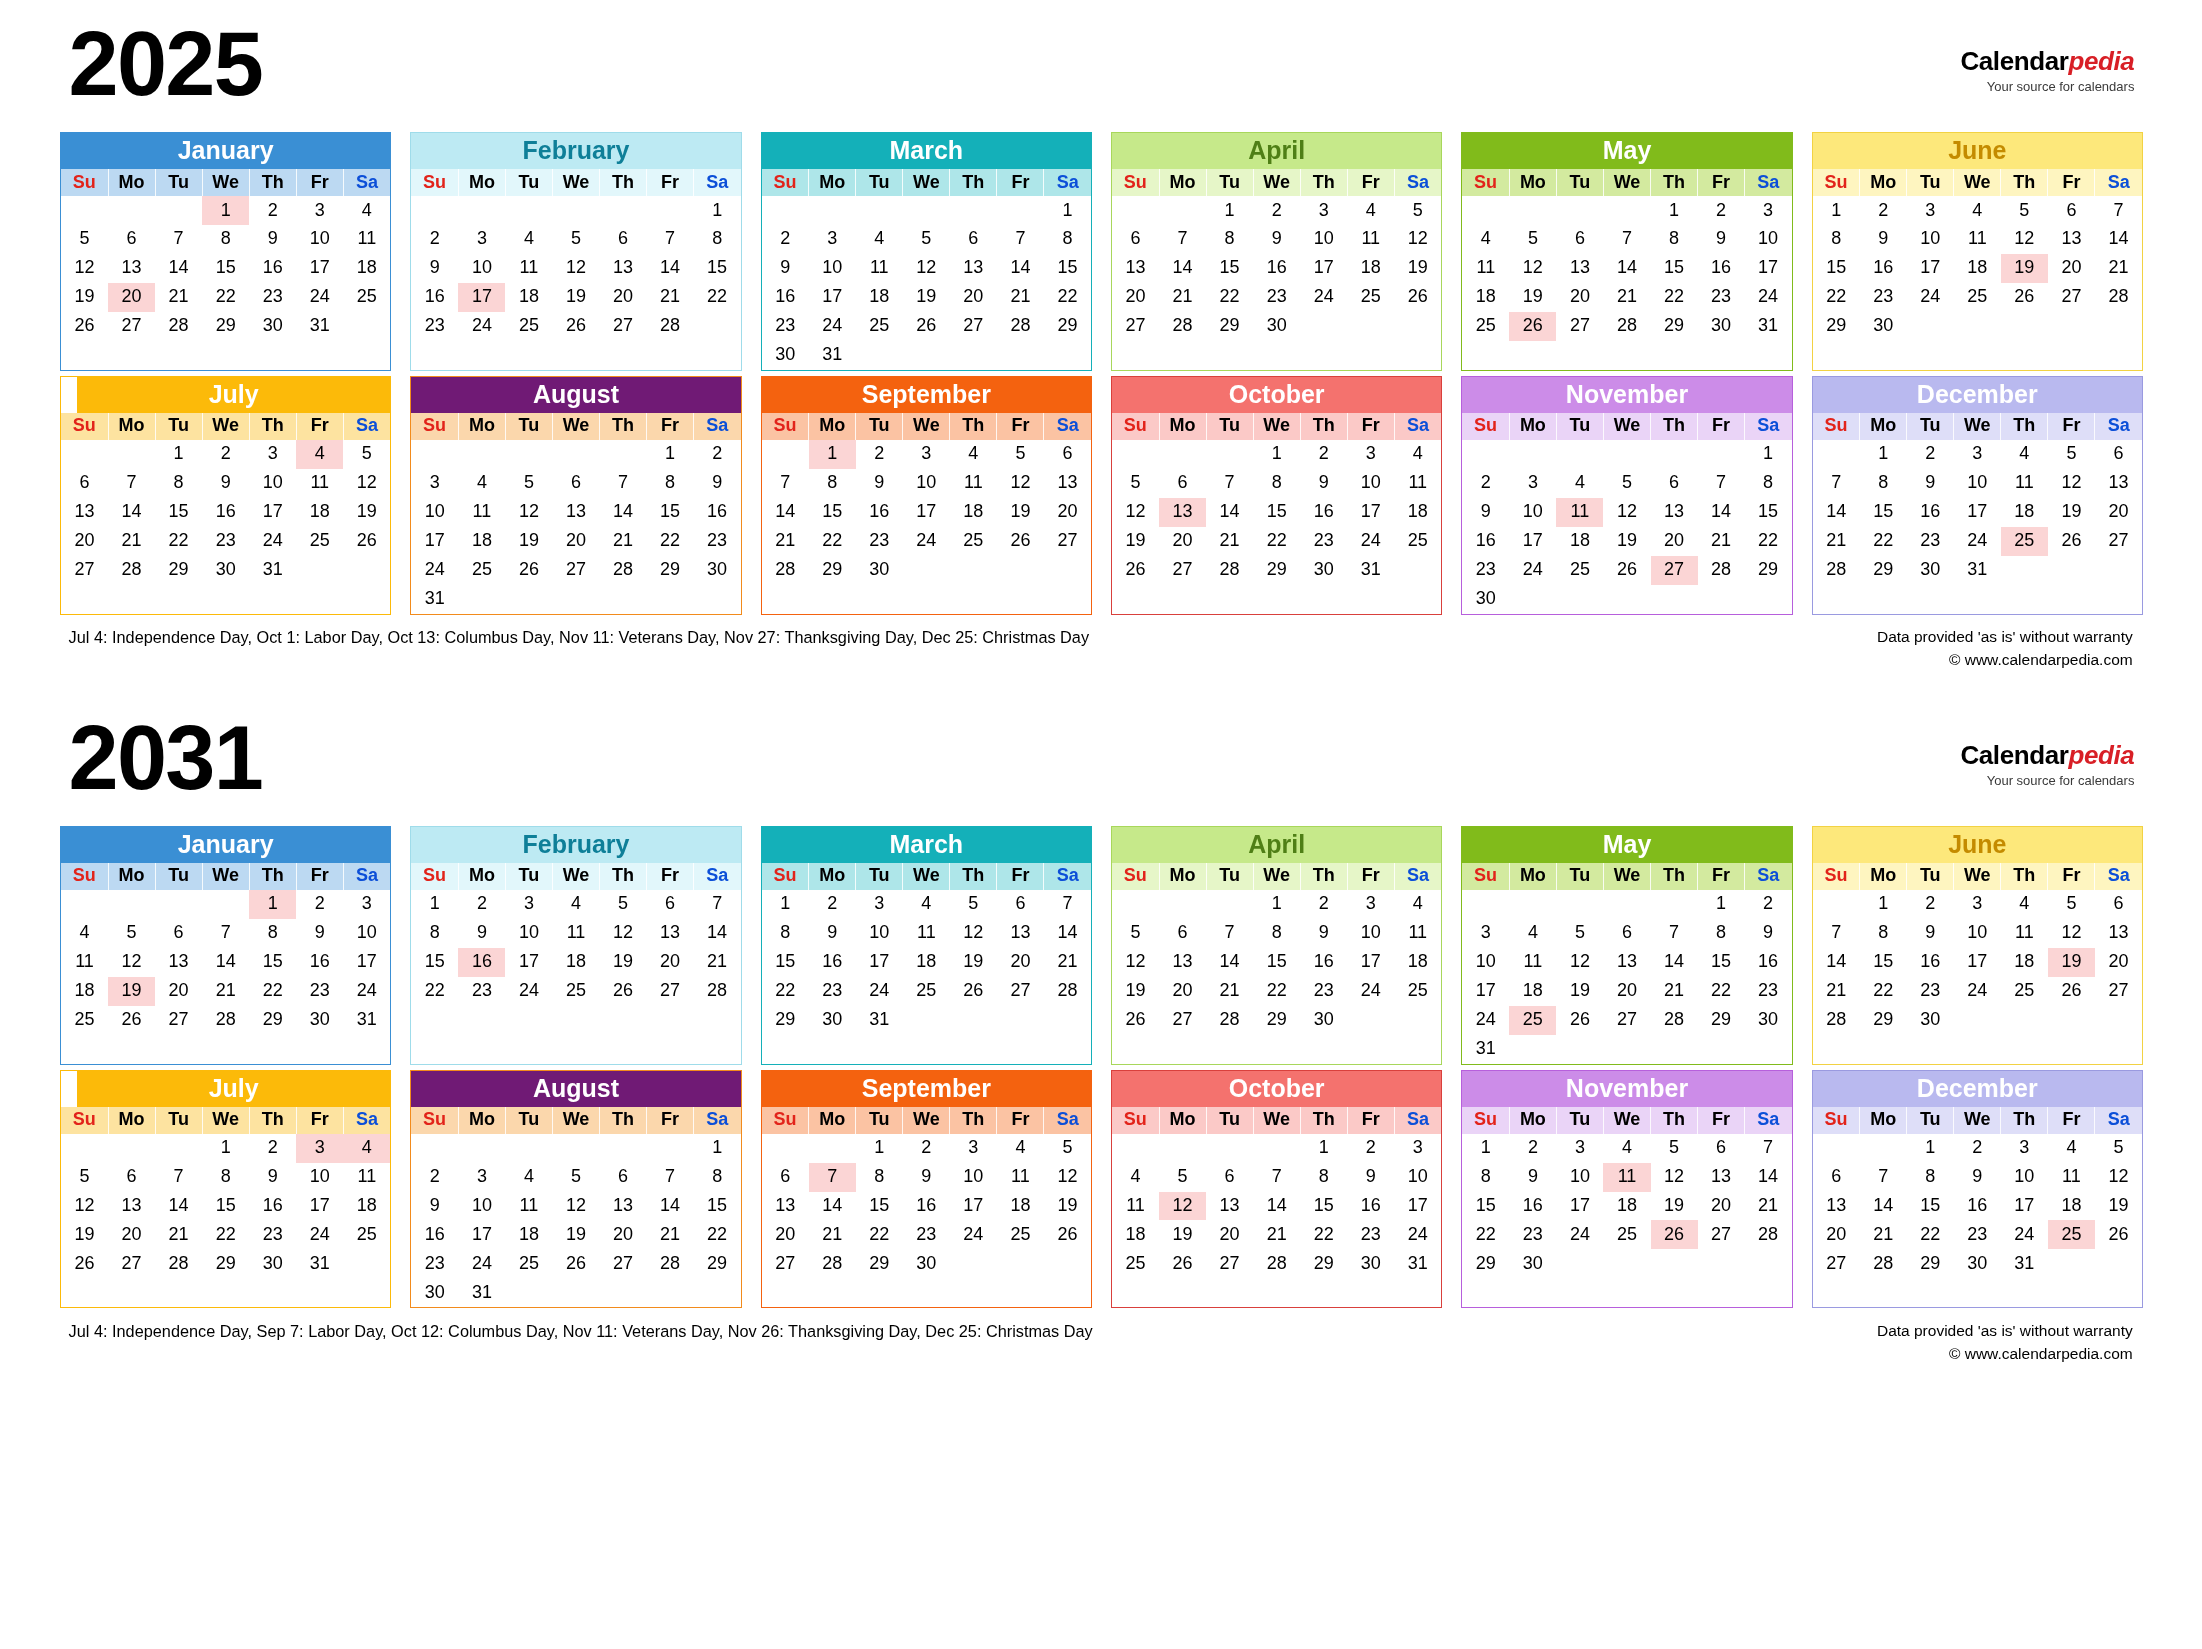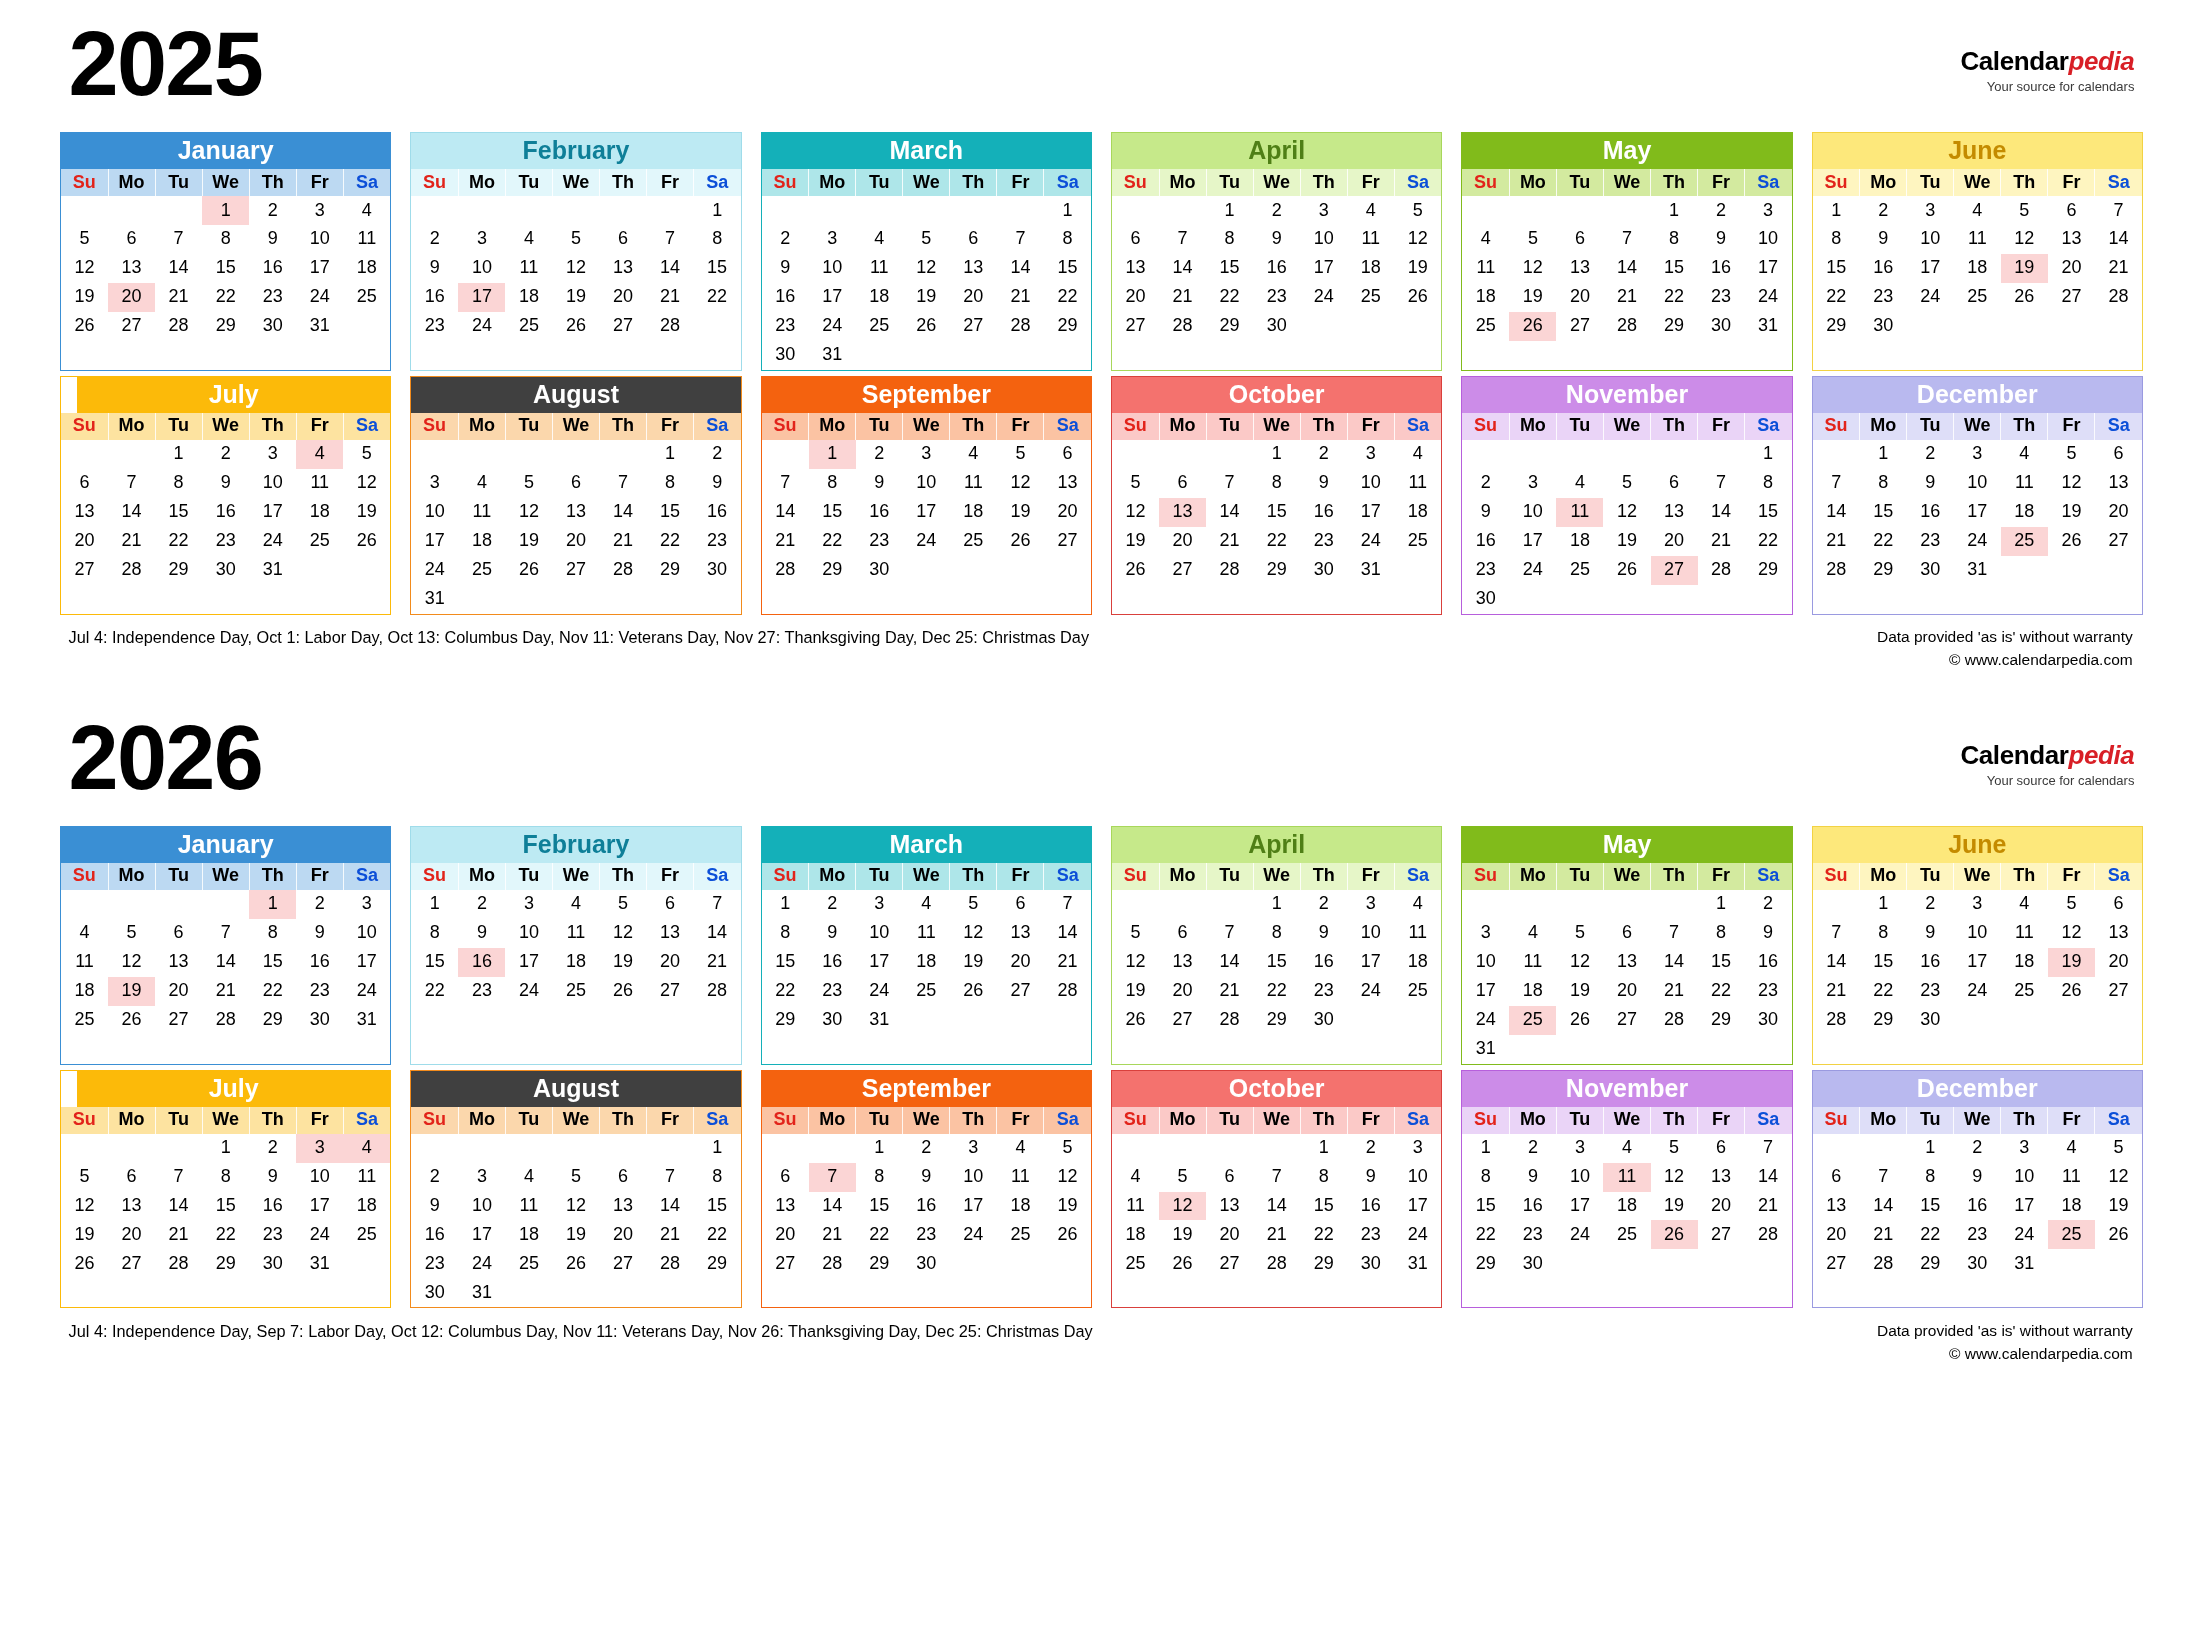--- a/index.html
+++ b/index.html
@@ -106,21 +106,21 @@
   .th-apr{border-color:#a8d75b;}
   .th-may .m-title{background:#81bb1b;color:#fff;}
   .th-may thead th{background:#d3ea9f;}
   .th-may{border-color:#81bb1b;}
   .th-jun .m-title{background:#fde87b;color:#c48b00;}
   .th-jun thead th{background:#fef5c0;}
   .th-jun{border-color:#f2d243;}
   .th-jul .m-title{background:#fcba09;color:#fff;margin-left:16px;}
   .th-jul thead th{background:#fde3a0;}
   .th-jul{border-color:#fcba09;}
-  .th-aug .m-title{background:#404040;color:#fff;}
+  .th-aug .m-title{background:#701a75;color:#fff;}
   .th-aug thead th{background:#fbd7ac;}
   .th-aug{border-color:#f28b1c;}
   .th-sep .m-title{background:#f4620f;color:#fff;}
   .th-sep thead th{background:#fbc3a3;}
   .th-sep{border-color:#f4620f;}
   .th-oct .m-title{background:#f4726e;color:#fff;}
   .th-oct thead th{background:#fbc9c7;}
   .th-oct{border-color:#d9403c;}
   .th-nov .m-title{background:#cc8ce8;color:#fff;}
   .th-nov thead th{background:#ead4f7;}
@@ -953,21 +953,21 @@
         </div>
         <div class="foot-right">
           <div>Data provided 'as is' without warranty</div>
           <div>© www.calendarpedia.com</div>
         </div>
       </div>
     </div>
     <div class="spacer"></div>
     <div class="page">
       <div class="year-head">
-        <div class="year-title">2026</div>
+        <div class="year-title">2031</div>
         <div class="brand">
           <div class="b1"><span>Calendar</span><span class="red">pedia</span></div>
           <div class="b2">Your source for calendars</div>
         </div>
       </div>
       <div class="row">
         <div class="month th-jan">
           <div class="m-title">January</div>
           <table class="cal">
             <thead>

